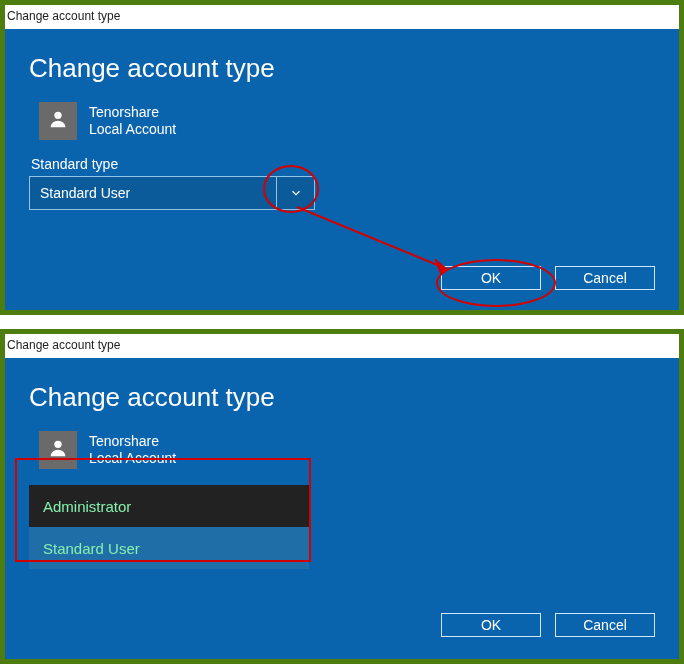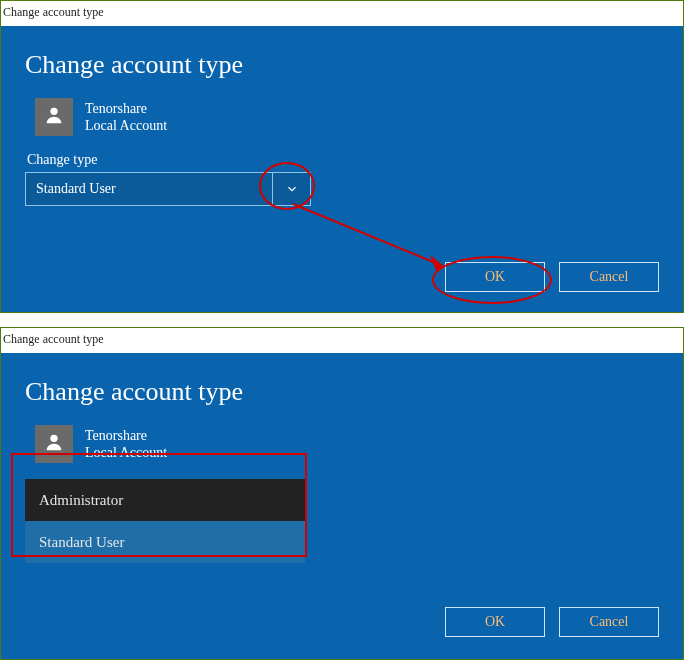--- a/index.html
+++ b/index.html
@@ -2,22 +2,21 @@
 <html><head>
 <meta charset="utf-8">
 <style>
   * { box-sizing: border-box; margin: 0; padding: 0; }
   body {
     font-family: "Segoe UI", Arial, sans-serif;
     background: #fff;
     width: 684px;
   }
   .panel {
-    border: 1px solid #4d7c0f;
-    font-family: Liberation Serif, serif;
+    border: 5px solid #4d7c0f;
   }
   .panel-top-label {
     font-size: 12px;
     color: #222;
     padding: 4px 6px 6px 2px;
   }
   .panel-blue {
     background: #0a64ad;
     color: #fff;
     padding: 24px 24px 20px 24px;
@@ -71,24 +70,24 @@
   }
   .dropdown-caret svg { width: 14px; height: 14px; stroke: #fff; stroke-width: 2; fill: none; }
   .btn-row {
     display: flex;
     justify-content: flex-end;
     gap: 14px;
     margin-top: 56px;
   }
   .btn {
     min-width: 100px;
-    height: 30px;
+    height: 24px;
     border: 1px solid #cfe6f6;
     background: #0a64ad;
-    color: #fdba74;
+    color: #ffffff;
     font-size: 14px;
     display: flex;
     align-items: center;
     justify-content: center;
     cursor: pointer;
   }
   .gap-between {
     height: 14px;
     background: #fff;
   }
@@ -101,21 +100,21 @@
     position: relative;
     width: 280px;
     margin-top: 2px;
   }
   .dropdown-option {
     height: 42px;
     display: flex;
     align-items: center;
     padding: 0 14px;
     font-size: 15px;
-    color: #e5e5e5;
+    color: #86efac;
   }
   .dropdown-option.active {
     background: #222;
   }
   .dropdown-option.idle {
     background: #1f6ea8;
   }
   
   .anno {
     position: absolute;
@@ -151,21 +150,21 @@
               <path d="M4 21c0-4 4-7 8-7s8 3 8 7"></path>
             </svg>
         </span>
       </div>
       <div class="user-meta">
         <div>Tenorshare</div>
         <div>Local Account</div>
       </div>
     </div>
 
-    <div class="section-label">Change type</div>
+    <div class="section-label">Standard type</div>
 
     <div class="dropdown">
       <div class="dropdown-value">Standard User</div>
       <div class="dropdown-caret">
         <svg viewBox="0 0 24 24">
             <polyline points="6 9 12 15 18 9"></polyline>
           </svg>
       </div>
     </div>
 

